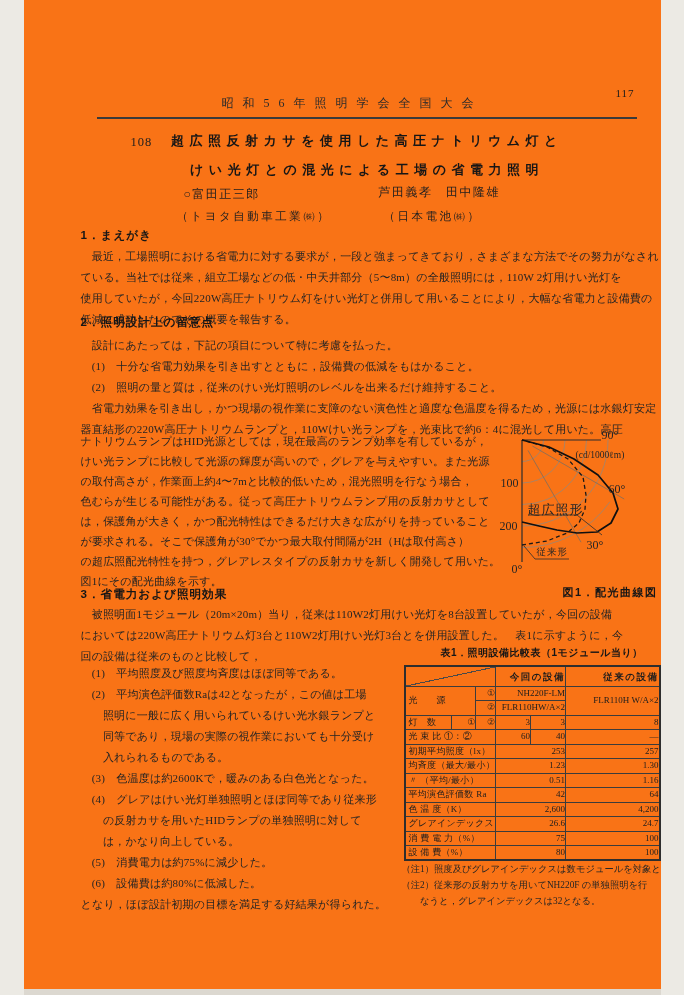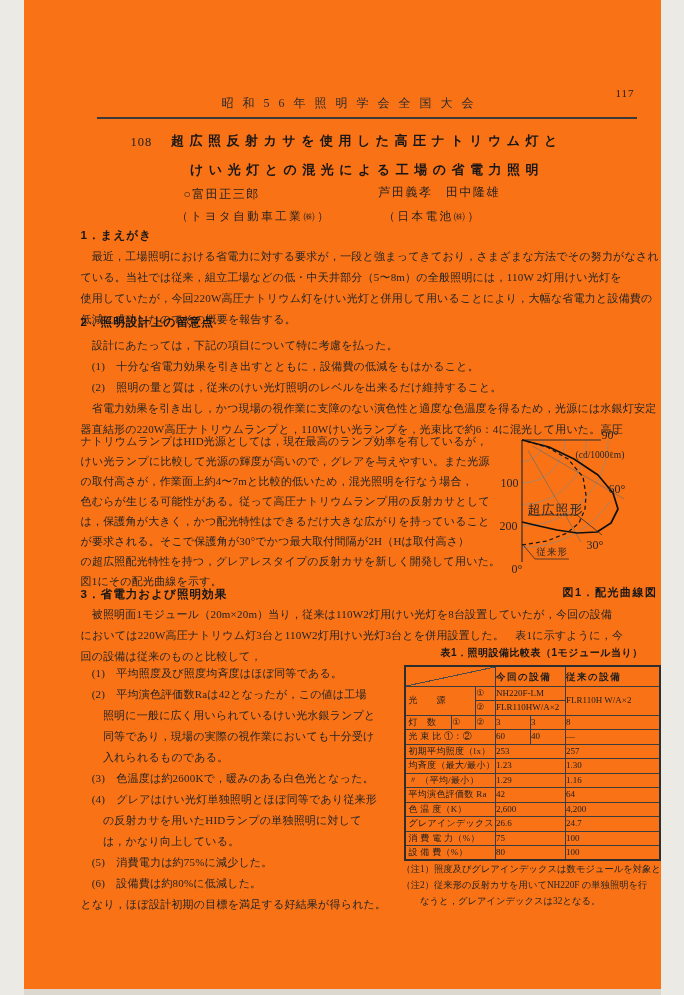--- a/index.html
+++ b/index.html
@@ -54,21 +54,21 @@
   .fl-wide { left:29px; top:78px; font-size:13px; letter-spacing:1px; }
   .fl-conv { left:38px; top:123px; font-size:9.5px; letter-spacing:1px; }
   .fig-cap { position:absolute; left:539px; top:585px; font-family:"Liberation Sans","DejaVu Sans",sans-serif;
              font-weight:bold; font-size:11px; letter-spacing:1.5px; color:#161616; white-space:nowrap; }
 
   
   .tbl-title { position:absolute; left:417px; top:646px; font-family:"Liberation Sans","DejaVu Sans",sans-serif;
                font-weight:bold; font-size:10px; letter-spacing:0.5px; color:#161616; white-space:nowrap; }
   table.t1 { position:absolute; left:380px; top:665px; border-collapse:collapse; table-layout:fixed;
              border:2px solid #2e2e2e; }
-  .t1 td { border:1px solid #3c3c3c; font-size:9px; text-align:left; padding:0;
+  .t1 td { border:1px solid #3c3c3c; font-size:9px; text-align:right; padding:0;
            white-space:nowrap; overflow:hidden; color:#1d1d1d; line-height:1; }
   .t1 tr { height:14.5px; }
   .t1 tr.hrow { height:20px; }
   .t1 td.lbl { text-align:left; padding-left:3px; letter-spacing:0.3px; }
   .t1 td.thead { font-family:"Liberation Sans","DejaVu Sans",sans-serif; font-weight:bold;
                  font-size:9.5px; letter-spacing:1.5px; }
   .t1 td.diag { background:linear-gradient(to bottom right,
                 transparent 48.6%, #4a4a4a 48.6%, #4a4a4a 51.4%, transparent 51.4%); }
   .notes { position:absolute; left:378px; top:861px; width:302px; }
   .nline { font-size:9.3px; line-height:16px; height:16px; white-space:nowrap; color:#242424; }
@@ -227,21 +227,21 @@
         <td colspan="2">253</td>
         <td>257</td>
       </tr>
       <tr>
         <td colspan="3" class="lbl">均斉度（最大/最小）</td>
         <td colspan="2">1.23</td>
         <td>1.30</td>
       </tr>
       <tr>
         <td colspan="3" class="lbl">〃 （平均/最小）</td>
-        <td colspan="2">1.29</td>
+        <td colspan="2">0.51</td>
         <td>1.16</td>
       </tr>
       <tr>
         <td colspan="3" class="lbl">平均演色評価数 Ra</td>
         <td colspan="2">42</td>
         <td>64</td>
       </tr>
       <tr>
         <td colspan="3" class="lbl">色 温 度（K）</td>
         <td colspan="2">2,600</td>

